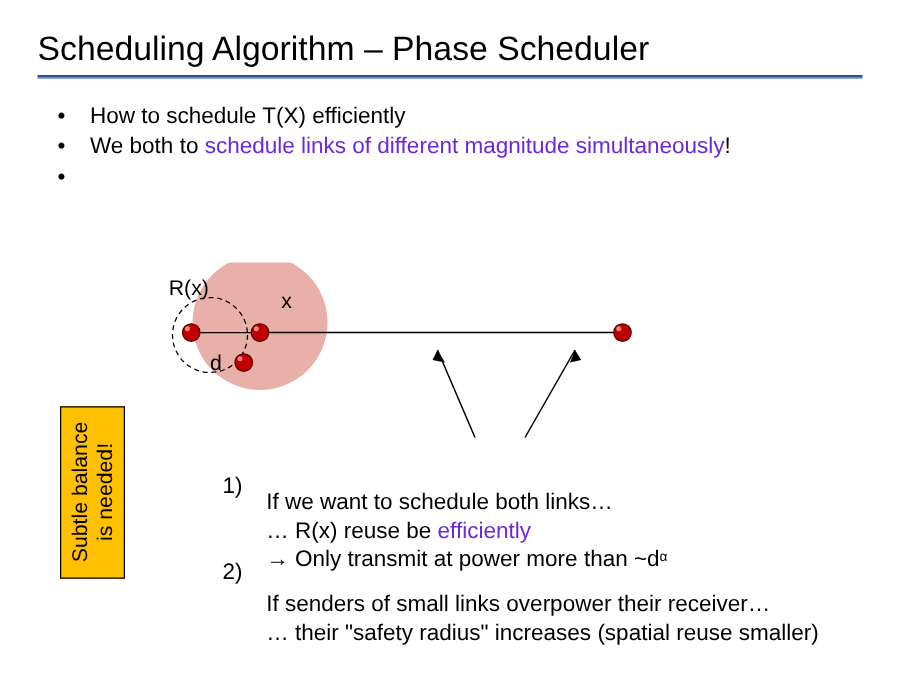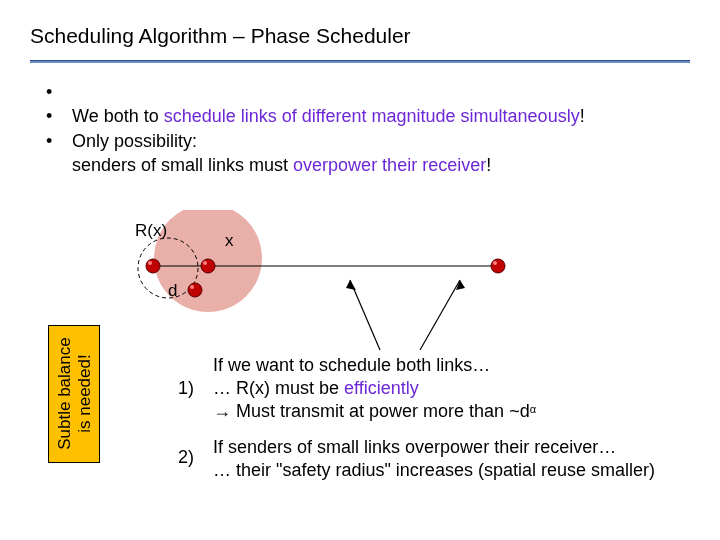--- a/index.html
+++ b/index.html
@@ -9,21 +9,21 @@
     height: 540px;
     background: #ffffff;
     font-family: Arial, Helvetica, sans-serif;
     position: relative;
     overflow: hidden;
   }
   .title {
     position: absolute;
     top: 24px;
     left: 30px;
-    font-size: 21px;
+    font-size: 27px;
     color: #000;
     font-weight: normal;
   }
   .title-rule {
     position: absolute;
     top: 60px;
     left: 30px;
     width: 660px;
     height: 3px;
     background: linear-gradient(to bottom, #2a4f8f 0%, #2a4f8f 50%, #6a8fc0 50%, #6a8fc0 100%);
@@ -78,49 +78,46 @@
   }
   .pb1 { top: 354px; }
   .pb2 { top: 436px; }
   .pnum {
     width: 30px;
     display: inline-block;
     vertical-align: top;
     margin-top: 23px;
   }
   .pb2 .pnum { margin-top: 10px; }
-  .ptxt { display: inline-block; max-width: 500px; vertical-align: top; }
+  .ptxt { display: inline-block; max-width: 500px; vertical-align: top; margin-top: 36px; }
   .arrow-char { font-family: "Segoe UI Symbol","Arial Unicode MS",sans-serif; }
   sup { font-size: 11px; vertical-align: 4px; }
 </style>
 </head>
 <body>
 
 <div class="title">Scheduling Algorithm – Phase Scheduler</div>
 <div class="title-rule"></div>
 
 <div class="bullets">
   <div class="row">
     <span class="dot">•</span>
+    <span class="txt">How to schedule T(X) efficiently</span>
   </div>
   <div class="row">
     <span class="dot">•</span>
     <span class="txt">
       <span>We both to </span><span class="red">schedule links of different magnitude simultaneously</span><span>!</span>
     </span>
   </div>
   <div class="row">
     <span class="dot">•</span>
-    <span class="txt">Only possibility:</span>
   </div>
   <div class="row">
     <span class="dot"></span>
-    <span class="txt">
-      <span>senders of small links must </span><span class="red">overpower their receiver</span><span>!</span>
-    </span>
   </div>
 </div>
 
 <svg class="svg-diagram" viewBox="0 0 720 320">
 
   <circle cx="208" cy="48" r="54" fill="#e8b0a8" stroke="none"></circle>
 
   <circle cx="168" cy="58" r="30" fill="none" stroke="#000" stroke-width="1" stroke-dasharray="4 3"></circle>
 
   <g>
@@ -158,22 +155,22 @@
   <div class="balance-inner">
     <span>Subtle balance</span><br>
     <span>is needed!</span>
   </div>
 </div>
 
 <div class="point-block pb1">
   <span class="pnum">1)</span>
   <span class="ptxt">
     <span>If we want to schedule both links…</span><br>
-    <span>… R(x) must be </span><span class="red">efficiently</span><br>
-    <span class="arrow-char">→ </span><span>Must transmit at power more than ~d</span><sup>α</sup>
+    <span>… R(x) reuse be </span><span class="red">efficiently</span><br>
+    <span class="arrow-char">→ </span><span>Only transmit at power more than ~d</span><sup>α</sup>
   </span>
 </div>
 
 <div class="point-block pb2">
   <span class="pnum">2)</span>
   <span class="ptxt">
     <span>If senders of small links overpower their receiver…</span><br>
     <span>… their "safety radius" increases (spatial reuse smaller)</span>
   </span>
 </div>

